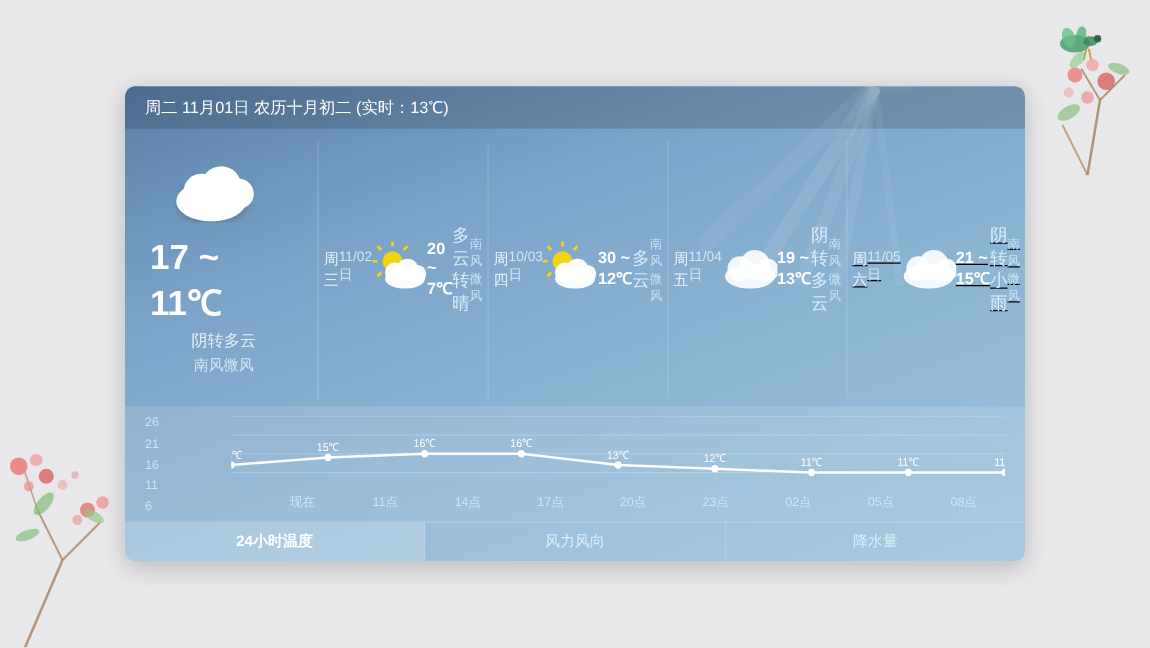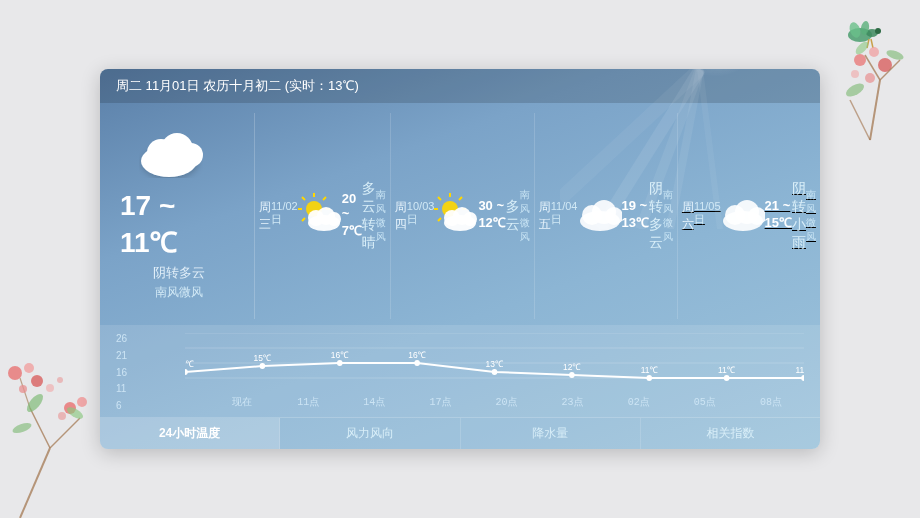--- a/index.html
+++ b/index.html
@@ -206,21 +206,20 @@
       display: flex;
       margin-left: 24px;
       margin-top: 2px;
     }
 
     .chart-x-label {
       flex: 1;
       text-align: center;
       font-size: 10px;
       color: #cce4f4;
-      font-family: Liberation Mono, monospace;
     }
 
     
     .bottom-tabs {
       display: flex;
       background: rgba(255,255,255,0.1);
       border-top: 1px solid rgba(255,255,255,0.2);
     }
 
     .bottom-tab {
@@ -493,16 +492,15 @@
           <div class="chart-x-label">08点</div>
         </div>
       </div>
     </div>
   </div>
 
   <div class="bottom-tabs">
     <div class="bottom-tab active">24小时温度</div>
     <div class="bottom-tab">风力风向</div>
     <div class="bottom-tab">降水量</div>
-    <div class="bottom-tab">相关指数</div>
   </div>
 
 </div>
 
 </body></html>

